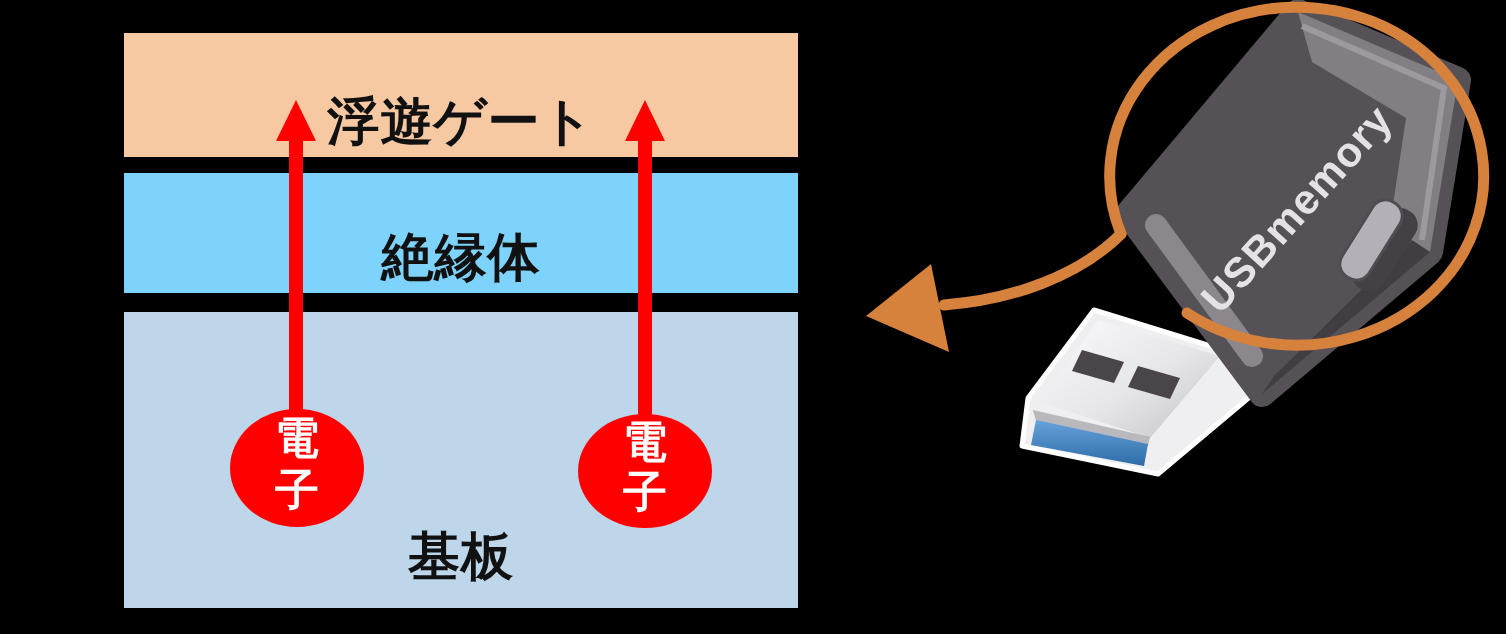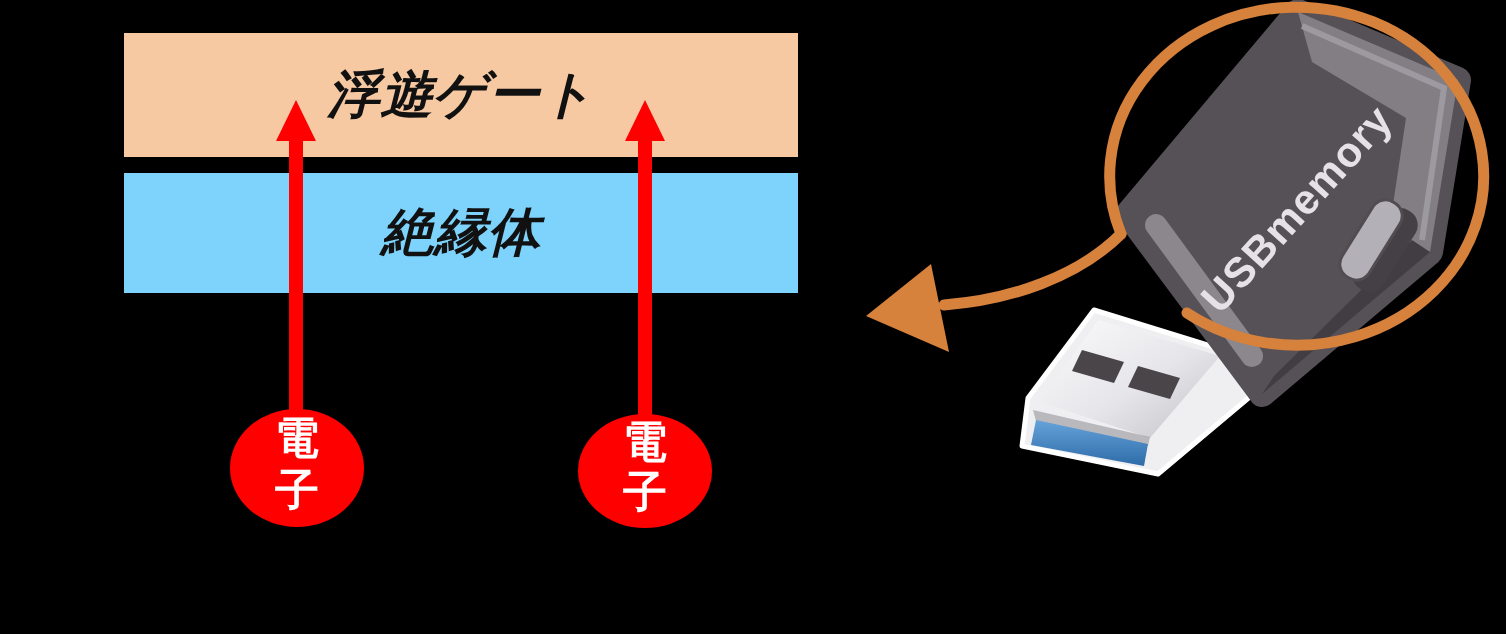--- a/index.html
+++ b/index.html
@@ -3,22 +3,22 @@
 <meta charset="utf-8">
 <style>
   html,body{margin:0;padding:0;background:#000;}
   .canvas{
     position:relative;width:1506px;height:634px;background:#000000;
     overflow:hidden;
     font-family:"Liberation Sans","DejaVu Sans",sans-serif;
   }
   .layer{
     position:absolute;left:124px;width:674px;
-    display:flex;align-items:center;justify-content:center;
-    font-weight:bold;color:#111111;font-size:52px;letter-spacing:1px;font-style:italic;
+    display:flex;align-items:flex-end;justify-content:center;
+    font-weight:bold;color:#111111;font-size:52px;letter-spacing:1px;
   }
   .layer-floating-gate{top:33px;height:124px;background:#F7C9A3;}
   .layer-insulator{top:173px;height:120px;background:#7dd3fc;}
   .layer-substrate{top:312px;height:296px;background:#BDD6EA;}
   .layer-substrate .layer-label{transform:translateY(-16px);}
   svg.overlay{position:absolute;left:0;top:0;}
   .electron-char{
     font-family:"Liberation Sans","DejaVu Sans",sans-serif;
     font-weight:bold;font-size:44px;fill:#FFFFFF;
   }
@@ -30,20 +30,23 @@
 </head>
 <body>
 
 <div class="canvas">
 
   <div class="layer layer-floating-gate">
     <span class="layer-label">浮遊ゲート</span>
   </div>
   <div class="layer layer-insulator">
     <span class="layer-label">絶縁体</span>
+  </div>
+  <div class="layer layer-substrate">
+    <span class="layer-label">基板</span>
   </div>
 
   <svg class="overlay" width="1506" height="634" viewBox="0 0 1506 634">
     <g>
       <line x1="296" y1="414" x2="296" y2="136" stroke="#FF0000" stroke-width="14"></line>
       <polygon points="296,100 276,141 316,141" fill="#FF0000"></polygon>
     </g>
     <g>
       <line x1="645" y1="418" x2="645" y2="136" stroke="#FF0000" stroke-width="14"></line>
       <polygon points="645,100 625,141 665,141" fill="#FF0000"></polygon>

